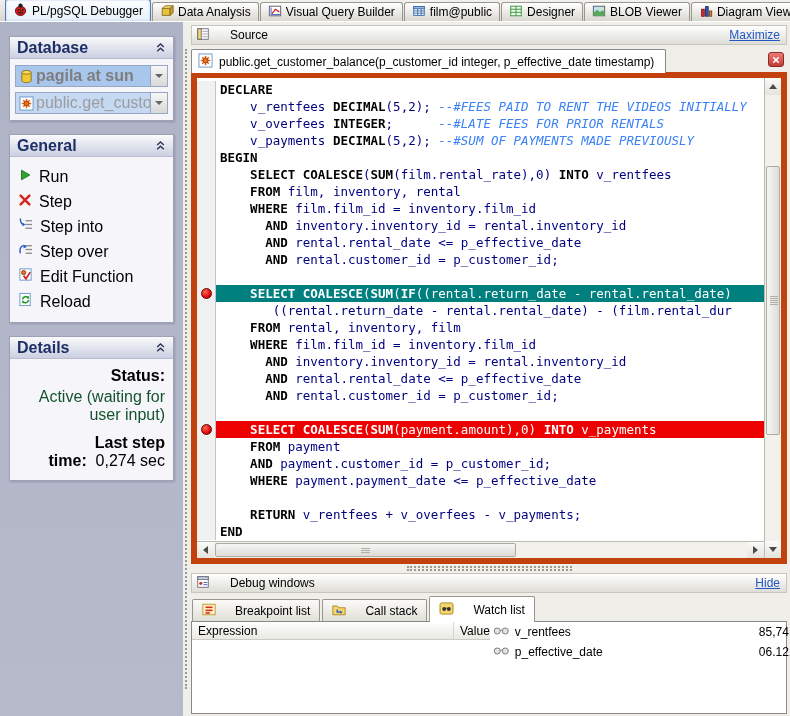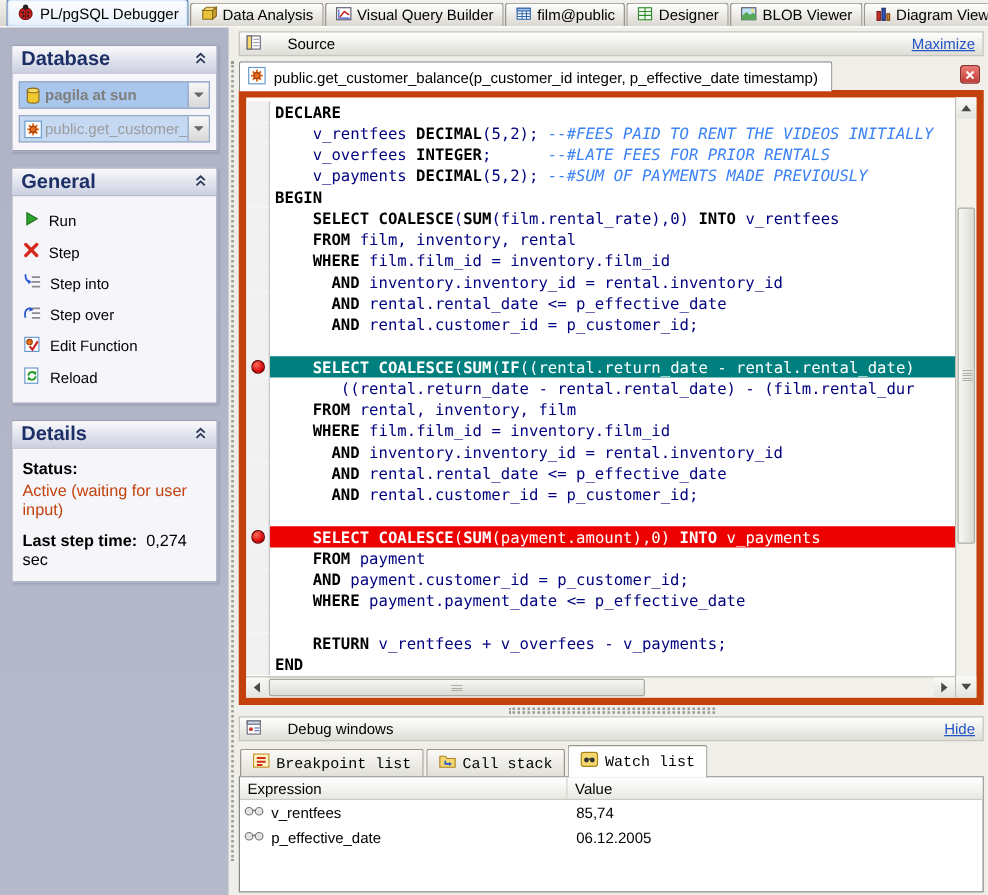--- a/index.html
+++ b/index.html
@@ -18,32 +18,32 @@
   .vsplit { width:7px; flex:none; background:#EFEEE9; display:flex; align-items:center; justify-content:center; }
   .vsplit .dots { width:3px; height:640px; border-left:2px dotted #9B9A92; }
   .main { flex:1; min-width:0; display:flex; flex-direction:column; padding:3px 3px 2px 1px; }
 
   
   .panel { margin-bottom:13px; border:1px solid #9EA2B6; background:#F6F6FA; box-shadow:1px 1px 2px rgba(60,60,90,.25); }
   .panel-header { height:22px; display:flex; align-items:center; padding:0 7px; font-size:16px; font-weight:bold; color:#1C2F66;
                   background:linear-gradient(#FAFAFC,#CBCFE0); border-bottom:1px solid #B9BCCF; }
   .panel-header .chev { margin-left:auto; }
   .db-body { padding:6px 5px; display:flex; flex-direction:column; gap:5px; }
-  .combo { height:22px; display:flex; align-items:center; border:1px solid #96A7C2; font-size:12px; overflow:hidden; }
+  .combo { height:22px; display:flex; align-items:center; border:1px solid #96A7C2; font-size:16px; overflow:hidden; }
   .combo .cicon { width:20px; flex:none; display:flex; align-items:center; justify-content:center; }
   .combo .cval { white-space:nowrap; overflow:hidden; }
   .combo1 { background:#A9C6EC; } .combo1 .cval { font-weight:bold; color:#7E7E7E; }
   .combo2 { background:#C6D9F2; } .combo2 .cval { color:#9C9CA0; }
   .cbtn { width:17px; height:100%; margin-left:auto; flex:none; background:linear-gradient(#F7F7F7,#D8D8D8); border-left:1px solid #96A7C2; display:flex; align-items:center; justify-content:center; }
   .cbtn i { width:0;height:0;border-left:4px solid transparent;border-right:4px solid transparent;border-top:4px solid #666; }
   .gen-body { padding:7px 4px 8px 6px; }
-  .action { height:25px; display:flex; align-items:center; gap:7px; font-size:12px; color:#000; padding-left:2px; cursor:default; }
-  .det-body { padding:8px 8px 10px 8px; font-size:13px; }
+  .action { height:25px; display:flex; align-items:center; gap:7px; font-size:16px; color:#000; padding-left:2px; cursor:default; }
+  .det-body { padding:8px 8px 10px 8px; font-size:16px;text-align:right; }
   .det-body .lbl { font-weight:bold; }
-  .status-val { color:#c2410c; margin:3px 0 10px 0; }
+  .status-val { color:#14532d; margin:3px 0 10px 0; }
 
   
   .bar-header { height:20px; flex:none; display:flex; align-items:center; gap:20px; padding:0 6px 0 4px; font-size:12px;
                 background:linear-gradient(#FFFFFF,#DEDDD6); border:1px solid #C6C5BE; }
   .bar-header .link { margin-left:auto; color:#2456C8; text-decoration:underline; font-size:12px; cursor:pointer; }
   .fnrow { height:25px; flex:none; display:flex; align-items:flex-end; position:relative; margin-top:3px; }
   .fntab { height:24px; display:flex; align-items:center; gap:6px; padding:0 11px 0 6px; background:#FFFFFF; border:1px solid #898989; border-bottom:none; border-radius:2px 2px 0 0; font-size:12px; white-space:nowrap; z-index:2; }
   .redclose { position:absolute; right:3px; top:4px; width:16px; height:15px; border:1px solid #8E2B28; border-radius:3px; background:linear-gradient(#EE7A74,#C13B37); display:flex; align-items:center; justify-content:center; }
 
   
@@ -72,23 +72,23 @@
   .arr-rt{width:0;height:0;border-top:4px solid transparent;border-bottom:4px solid transparent;border-left:5px solid #4A4A46;}
   .hthumb { position:absolute; left:18px; top:1px; width:53%; height:14px; background:linear-gradient(#F6F6F4,#DDDCD6); border:1px solid #ABABA3; border-radius:2px; }
   .vthumb { position:absolute; left:1px; top:88px; width:14px; height:56%; background:linear-gradient(90deg,#F6F6F4,#DDDCD6); border:1px solid #ABABA3; border-radius:2px; }
   .grip-h { position:absolute; left:50%; top:4px; width:9px; height:6px; margin-left:-4px; background:repeating-linear-gradient(#B0AFA7 0 1px,transparent 1px 2px); }
   .grip-v { position:absolute; top:50%; left:3px; height:9px; width:8px; margin-top:-4px; background:repeating-linear-gradient(#B0AFA7 0 1px,transparent 1px 2px); }
 
   
   .hsplit { height:9px; flex:none; display:flex; align-items:center; justify-content:center; }
   .hsplit .dots { width:165px; height:5px; border-top:2px dotted #9B9A92; border-bottom:2px dotted #9B9A92; }
   .dbgtabs { height:26px; flex:none; display:flex; align-items:flex-end; padding-left:1px; margin-top:2px; }
-  .dtab { height:22px; display:flex; align-items:center; gap:5px; padding:0 9px; font-size:12px; background:linear-gradient(#FBFAF7,#E0DFD8); border:1px solid #98968C; border-bottom:none; border-radius:2px 2px 0 0; margin-right:2px; white-space:nowrap;font-family:Liberation Mono, monospace; }
+  .dtab { height:22px; display:flex; align-items:center; gap:19px; padding:0 9px; font-size:12px; background:linear-gradient(#FBFAF7,#E0DFD8); border:1px solid #98968C; border-bottom:none; border-radius:2px 2px 0 0; margin-right:2px; white-space:nowrap; }
   .dtab.active { height:26px; background:#FFFFFF; margin-bottom:-1px; z-index:2; }
-  .watchtable { height:93px; flex:none; border:1px solid #898989; background:#FFF; display:flex; flex-direction:column; }
+  .watchtable { height:93px; flex:none; border:1px solid #898989; background:#FFF; display:flex; flex-direction:row; }
   .thead { height:18px; flex:none; display:flex; background:linear-gradient(#FFFFFF,#E9E8E2); border-bottom:1px solid #CCCBC4; font-size:12px; align-items:center; }
   .th-expr { flex:0 0 262px; padding-left:6px; border-right:1px solid #D5D4CD; height:100%; display:flex; align-items:center; }
   .th-val { flex:1; padding-left:6px; }
   .wrow { height:20px; display:flex; align-items:center; font-size:12px; }
   .wexpr { flex:0 0 262px; display:flex; align-items:center; gap:5px; padding-left:3px; }
   .wval { flex:1; padding-left:7px; }
 </style>
 </head>
 <body>
 

